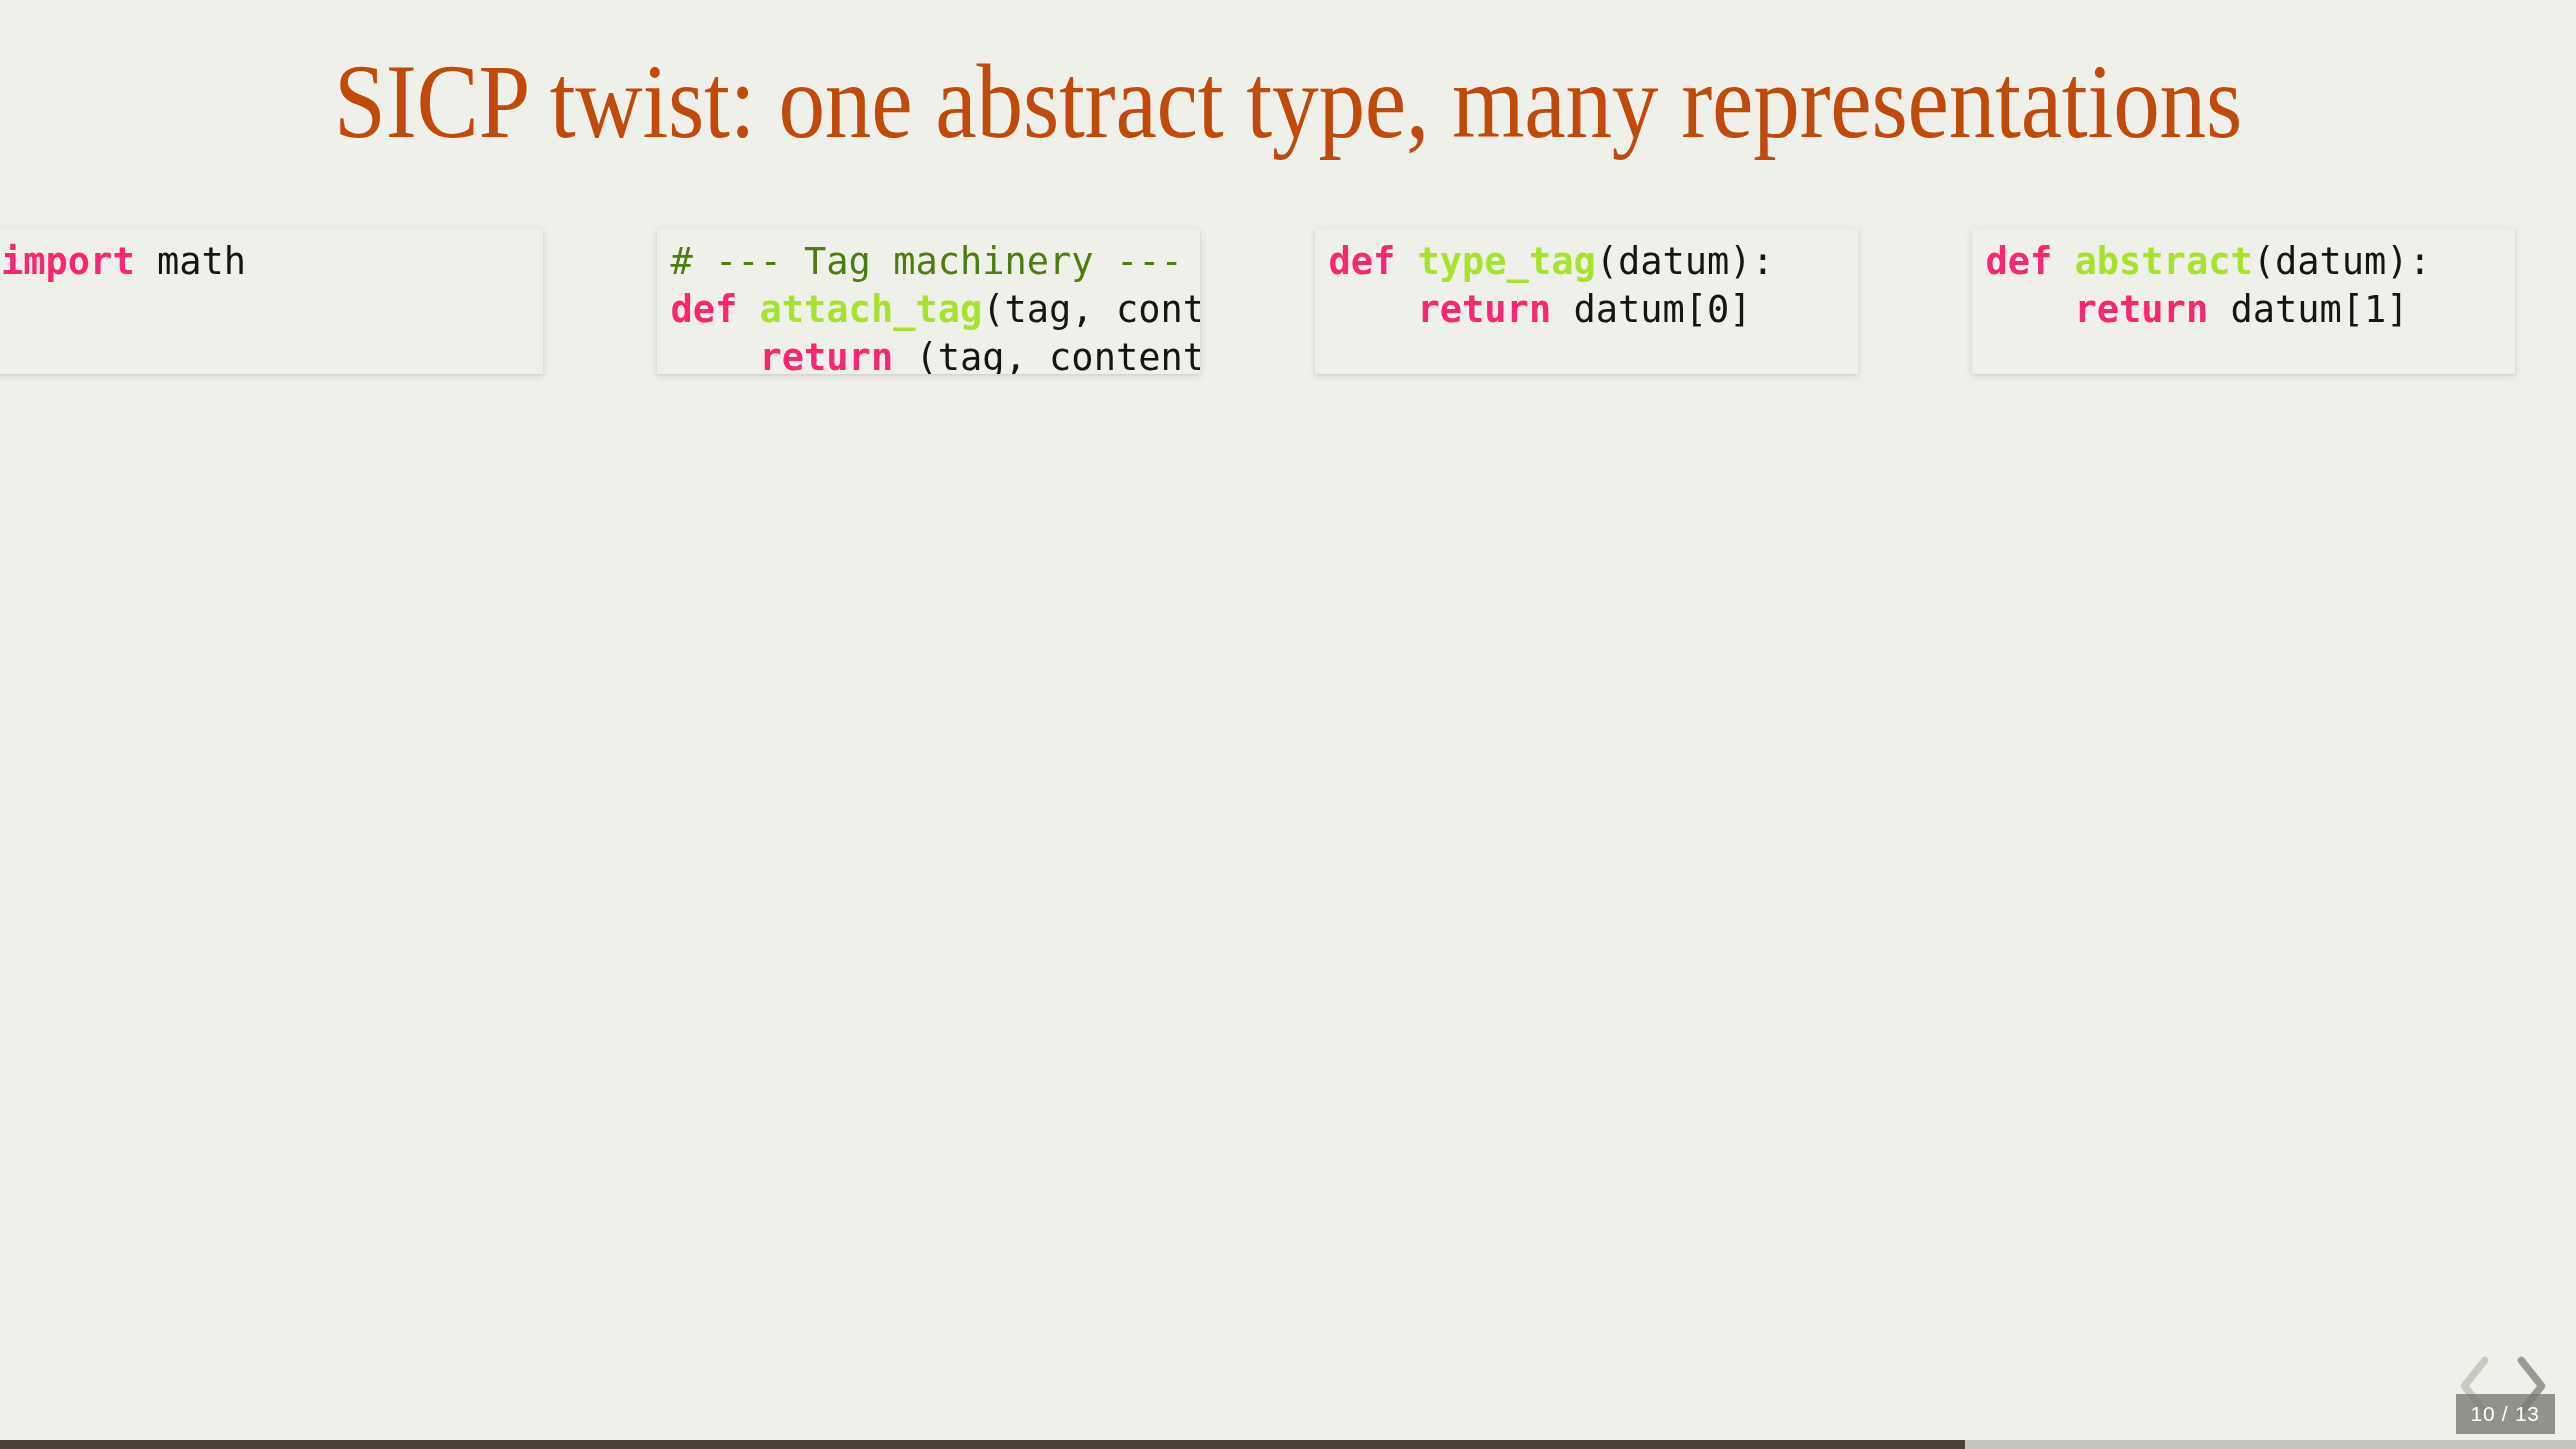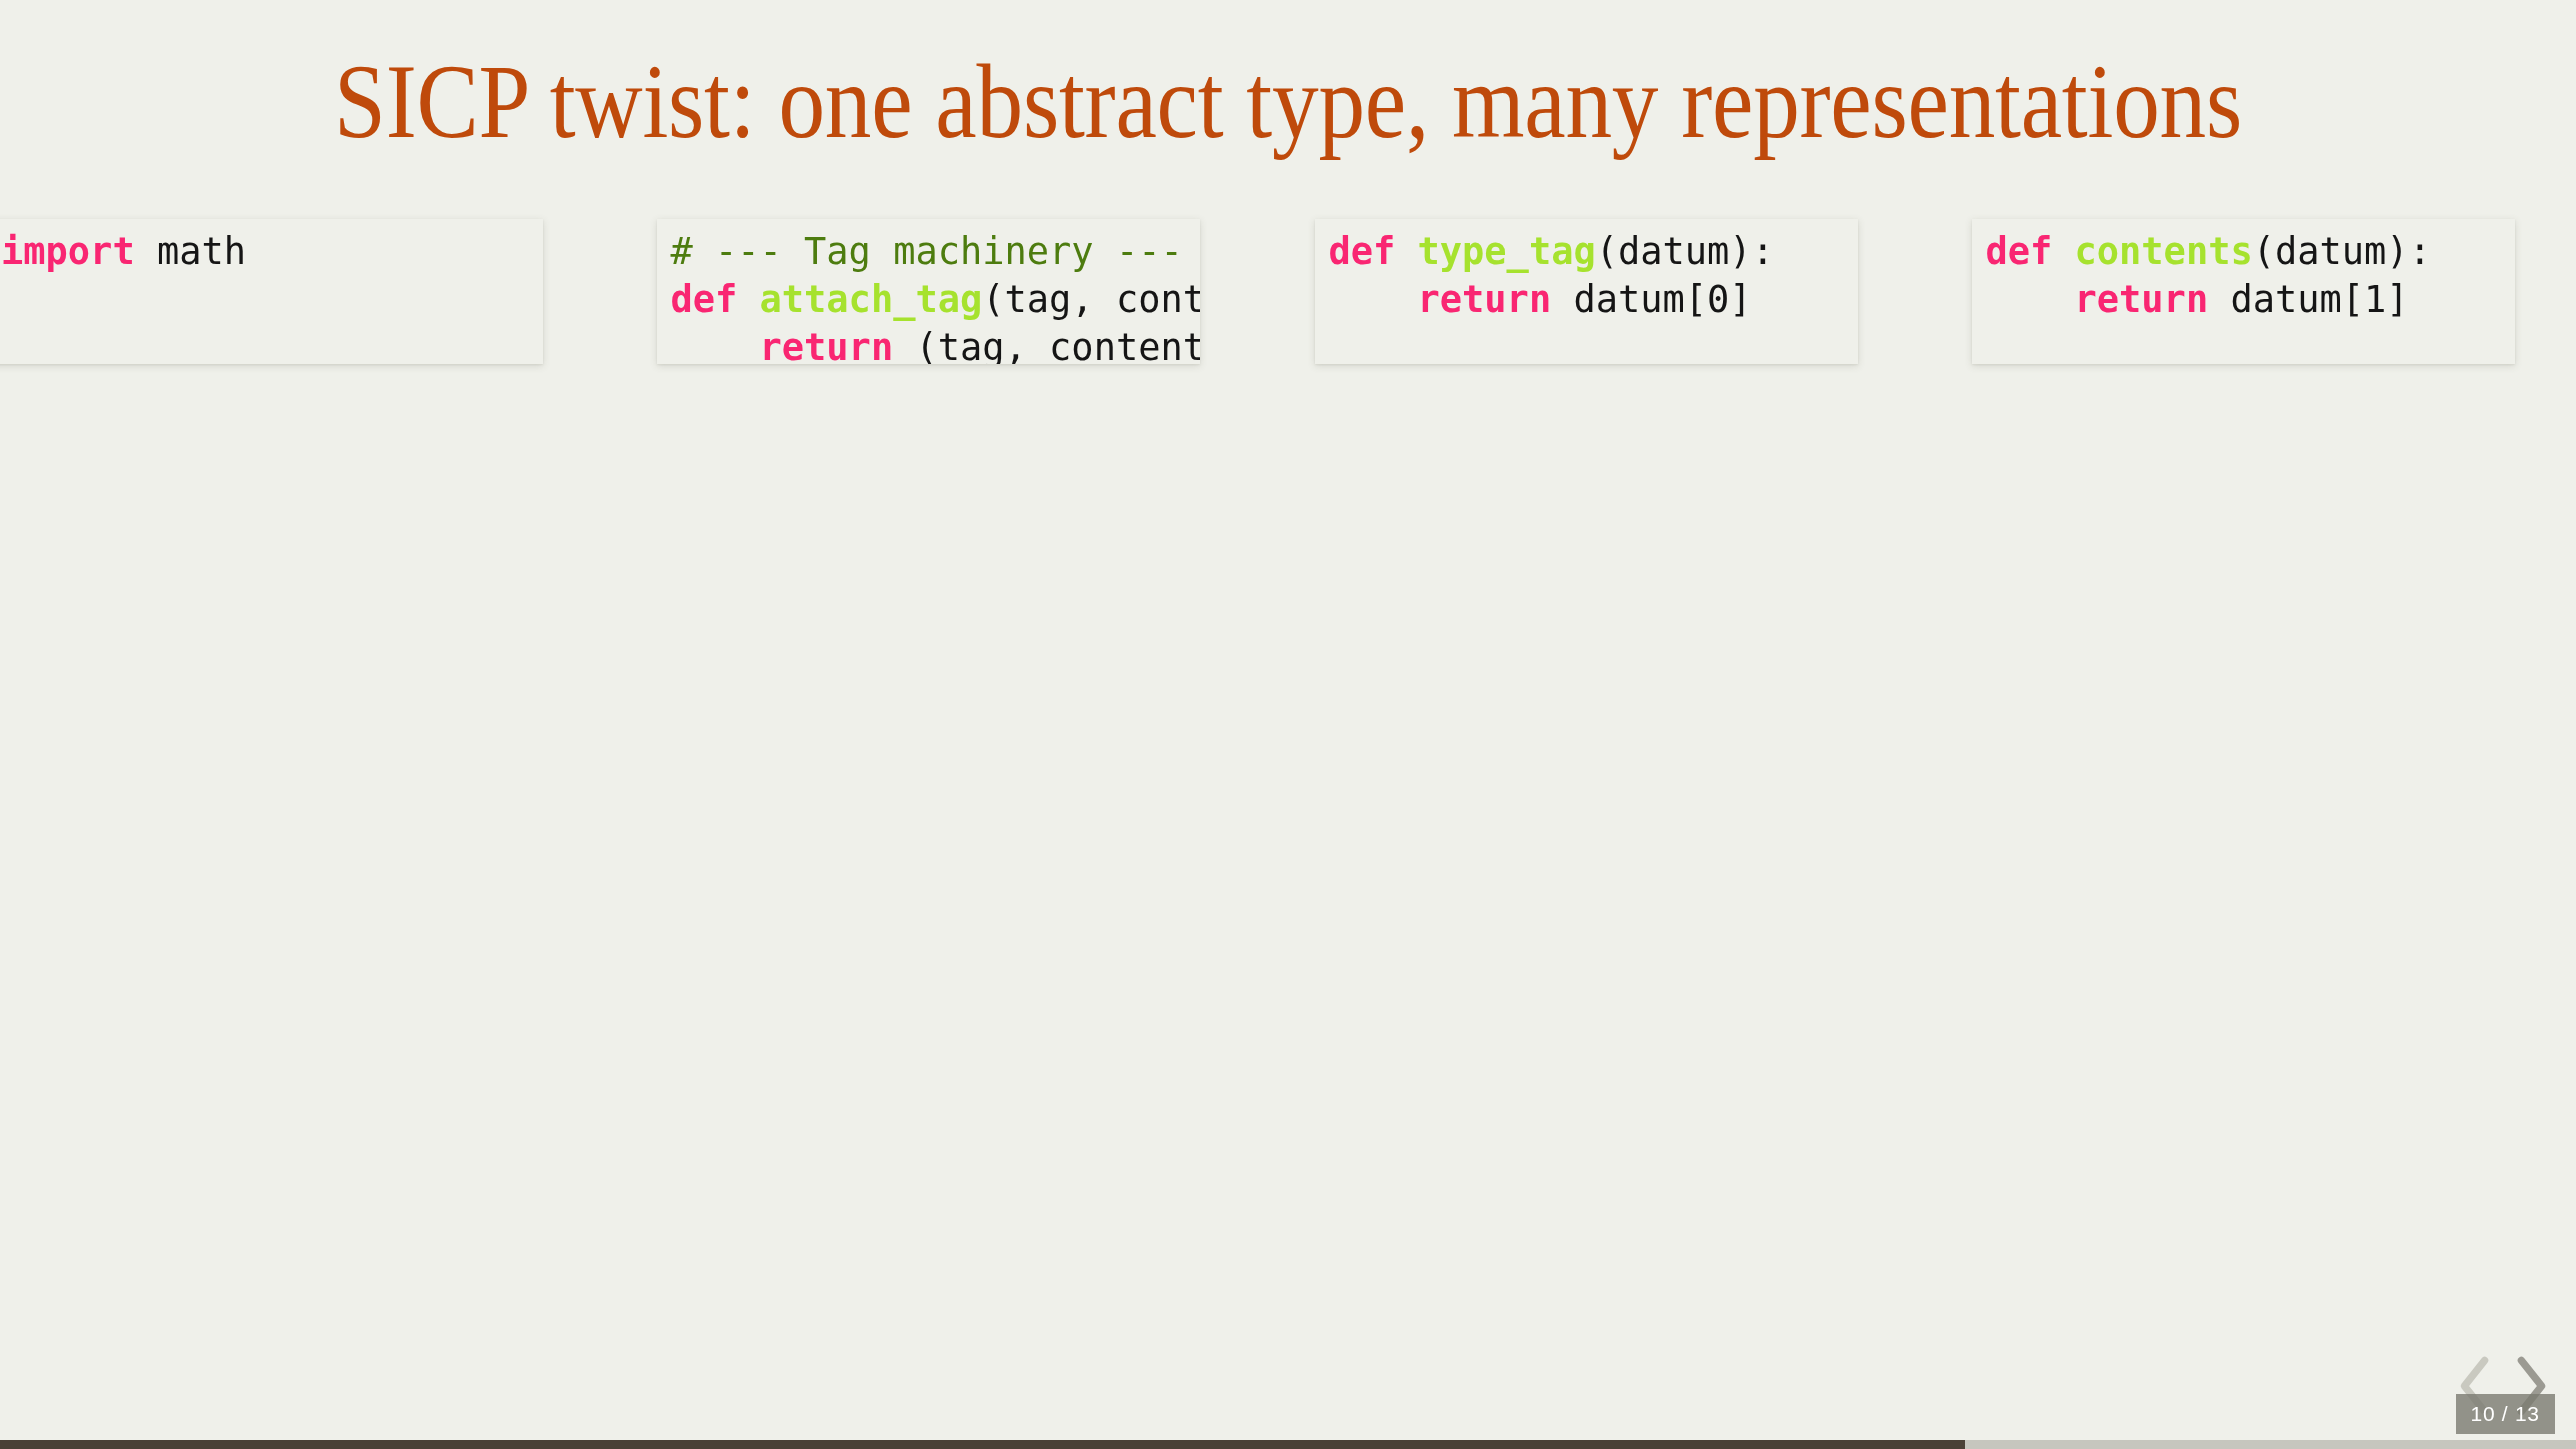--- a/index.html
+++ b/index.html
@@ -37,21 +37,21 @@
     color: #bf4a0b;
     letter-spacing: -0.3px;
     white-space: nowrap;
     transform: scaleX(0.88);
     transform-origin: 50% 50%;
   }
 
   
   #code-row {
     position: absolute;
-    top: 219px;
+    top: 229px;
     left: 0;
     width: 2288px;
     height: 145px;
   }
 
   .code-card {
     position: absolute;
     top: 0;
     height: 145px;
     background: #eff0ea;
@@ -149,21 +149,21 @@
     <div class="code-card" id="code-card-1">
       <pre class="code-pre"><span class="tok-com"># --- Tag machinery ---</span>
 <span class="tok-kw">def</span><span class="tok-pln"> </span><span class="tok-fn">attach_tag</span><span class="tok-pln">(tag, contents):</span>
 <span class="tok-pln">    </span><span class="tok-kw">return</span><span class="tok-pln"> (tag, contents)</span></pre>
     </div>
     <div class="code-card" id="code-card-2">
       <pre class="code-pre"><span class="tok-kw">def</span><span class="tok-pln"> </span><span class="tok-fn">type_tag</span><span class="tok-pln">(datum):</span>
 <span class="tok-pln">    </span><span class="tok-kw">return</span><span class="tok-pln"> datum[0]</span></pre>
     </div>
     <div class="code-card" id="code-card-3">
-      <pre class="code-pre"><span class="tok-kw">def</span><span class="tok-pln"> </span><span class="tok-fn">contents</span><span class="tok-pln">(datum):</span>
+      <pre class="code-pre"><span class="tok-kw">def</span><span class="tok-pln"> </span><span class="tok-fn">abstract</span><span class="tok-pln">(datum):</span>
 <span class="tok-pln">    </span><span class="tok-kw">return</span><span class="tok-pln"> datum[1]</span></pre>
     </div>
   </div>
 
   <div id="nav-controls">
     <div id="nav-prev-button">
       <svg class="nav-chevron" viewBox="0 0 58 92" fill="none">
         <path d="M44 8 L14 46 L44 84" stroke-width="11" stroke-linecap="round" stroke-linejoin="round"></path>
       </svg>
     </div>

